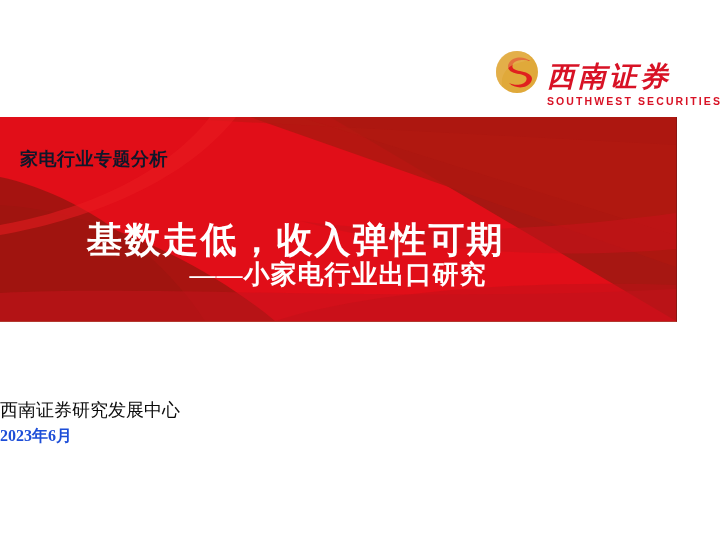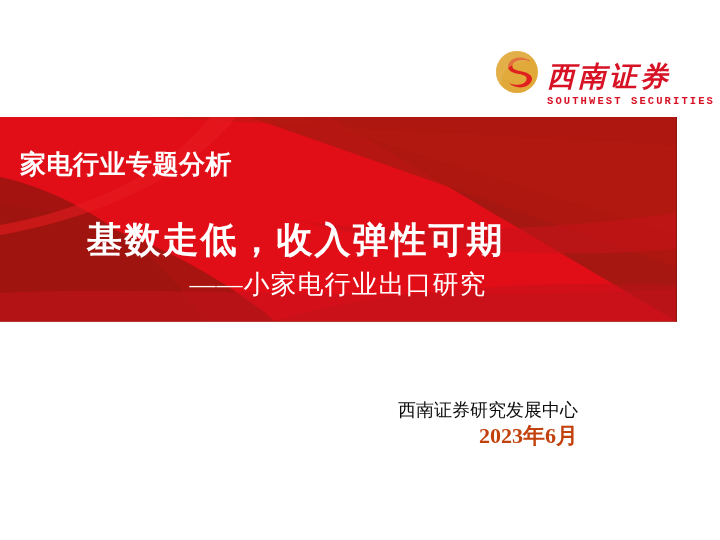--- a/index.html
+++ b/index.html
@@ -46,21 +46,21 @@
     font-family: "Liberation Serif", serif;
     font-size: 28px;
     font-weight: bold;
     font-style: italic;
     color: #D81225;
     letter-spacing: 3px;
     line-height: 34px;
     white-space: nowrap;
   }
   .logo-en {
-    font-family: Liberation Mono, monospace;
+    font-family: Liberation Sans, sans-serif;
     font-size: 10.5px;
     font-weight: bold;
     color: #D81225;
     letter-spacing: 2.1px;
     line-height: 14px;
     white-space: nowrap;
     text-align: center;
   }
 
   
@@ -89,73 +89,73 @@
     left: 0;
     top: 0;
     width: 676px;
     height: 204px;
   }
   .kicker {
     position: absolute;
     left: 20px;
     top: 30px;
     font-family: "Liberation Sans", sans-serif;
-    font-size: 26px;
-    font-weight: bold;
-    color: #ffffff;
+    font-size: 18px;
+    font-weight: bold;
+    color: #0f172a;
     letter-spacing: 0.5px;
     white-space: nowrap;
   }
   .main-title {
     position: absolute;
     left: 0px;
     top: 99px;
     width: 591px;
     text-align: center;
     font-family: "Liberation Sans", sans-serif;
     font-size: 36px;
     font-weight: bold;
     color: #ffffff;
     letter-spacing: 2px;
     white-space: nowrap;
   }
   .sub-title {
     position: absolute;
     left: 0px;
-    top: 150px;
+    top: 140px;
     width: 676px;
     text-align: center;
     font-family: "Liberation Serif", serif;
     font-size: 26px;
-    font-weight: normal;
+    font-weight: bold;
     color: #ffffff;
     letter-spacing: 1px;
     white-space: nowrap;
   }
 
   
   .footer {
     position: absolute;
     left: 0px;
     top: 398px;
     width: 578px;
-    text-align: right;
+    text-align: left;
   }
   .footer-line {
     font-family: "Liberation Serif", serif;
     font-size: 18px;
     color: #0b0b0b;
     line-height: 25px;
     white-space: nowrap;
   }
   .footer-date {
     font-family: "Liberation Serif", serif;
-    font-size: 22px;
-    font-weight: bold;
-    color: #c2410c;
+    font-size: 16px;
+    font-weight: bold;
+    color: #1d4ed8;
     line-height: 25px;
     white-space: nowrap;
   }
 </style>
 </head>
 <body>
 
 <div class="slide">
 
   <div class="logo-block">

